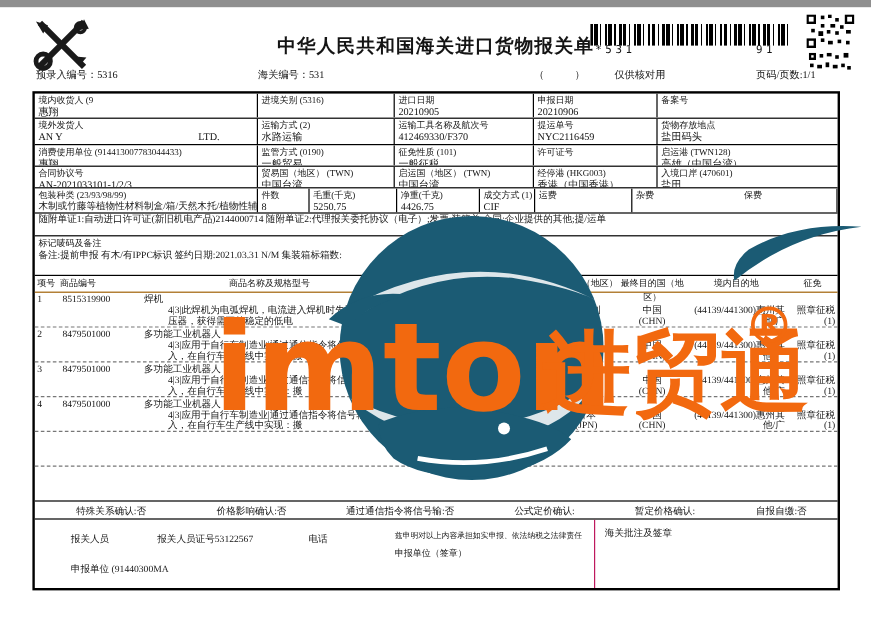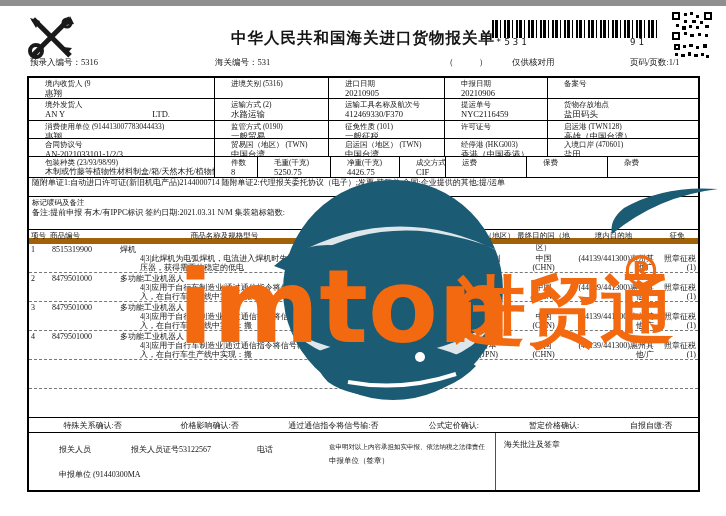--- a/index.html
+++ b/index.html
@@ -11,27 +11,27 @@
          font-size:15.5px;font-weight:bold;letter-spacing:1px}
   .emblem{position:absolute;left:26px;top:14px}
   .barcode{position:absolute;left:492px;top:20px;width:168px;height:18px;
     background:repeating-linear-gradient(90deg,#000 0 2px,#fff 2px 3px,#000 3px 6px,#fff 6px 8px,#000 8px 9px,#fff 9px 12px)}
   .bdig{position:absolute;top:37px;font-family:"DejaVu Sans Mono",monospace;font-size:9px;letter-spacing:3px}
   .qr1{position:absolute;left:672px;top:12px}
   .qr2{position:absolute;left:674px;top:44px}
   .meta{position:absolute;top:57px;font-size:8.5px;white-space:nowrap}
   .form{position:absolute;left:27px;top:76px;width:673px;height:416px;border:2px solid #000}
   .row{display:flex;border-bottom:1px solid #000;overflow:hidden}
-  .c{border-right:1px solid #000;padding:1px 16px;overflow:hidden}
+  .c{border-right:1px solid #000;padding:1px 3px;overflow:hidden}
   .c.last{border-right:none}
   .lbl{font-size:7.5px;line-height:9px;white-space:nowrap}
   .val{font-size:8.5px;line-height:10px;white-space:nowrap}
   .spread{display:flex;justify-content:space-between;padding-right:28px}
   
-  .ghead{display:flex;height:14px;border-bottom:6px solid #a16207;font-size:7.5px;line-height:12px;text-align:center}
+  .ghead{display:flex;height:14px;border-bottom:1px solid #a16207;font-size:7.5px;line-height:12px;text-align:center}
   .grow{display:flex;height:29px;border-bottom:1px dashed #777;overflow:hidden}
   .grow.solid{border-bottom:1px solid #000}
   .gc{padding:1px 2px;font-size:8px;line-height:9px;overflow:hidden}
   .w-no{width:21px}.w-code{width:68px}.w-name{width:213px}.w-qty{width:72px}
   .w-price{width:58px}.w-orig{width:55px}.w-dest{width:55px}.w-dom{width:85px}.w-ex{width:42px}
   .gc.w-qty{text-align:right}
   .gc.w-price{text-align:right;display:flex;flex-direction:column;justify-content:flex-end}
   .gc.w-orig,.gc.w-dest{text-align:center;padding-top:10px}
   .gc.w-dom,.gc.w-ex{text-align:right;padding-top:10px}
   .gdesc{padding-left:20px}
@@ -234,26 +234,26 @@
         <div class="val">4426.75</div>
       </div>
       <div class="c" style="width:46px">
         <div class="lbl">成交方式 (1)</div>
         <div class="val">CIF</div>
       </div>
       <div class="c" style="width:81px">
         <div class="lbl">运费</div>
         <div class="val"></div>
       </div>
+      <div class="c last" style="width:90px">
+        <div class="lbl">杂费</div>
+        <div class="val"></div>
+      </div>
       <div class="c" style="width:81px">
         <div class="lbl">保费</div>
-        <div class="val"></div>
-      </div>
-      <div class="c last" style="width:90px">
-        <div class="lbl">杂费</div>
         <div class="val"></div>
       </div>
     </div>
 
     <div class="row" style="height:19px;display:block">
       <div class="val" style="padding:0 3px;font-size:8px">随附单证1:自动进口许可证(新旧机电产品)2144000714 随附单证2:代理报关委托协议（电子）;发票;装箱单;合同;企业提供的其他;提/运单</div>
     </div>
 
     <div class="row" style="height:33px;display:block">
       <div class="lbl" style="padding:1px 3px 0">标记唛码及备注</div>

